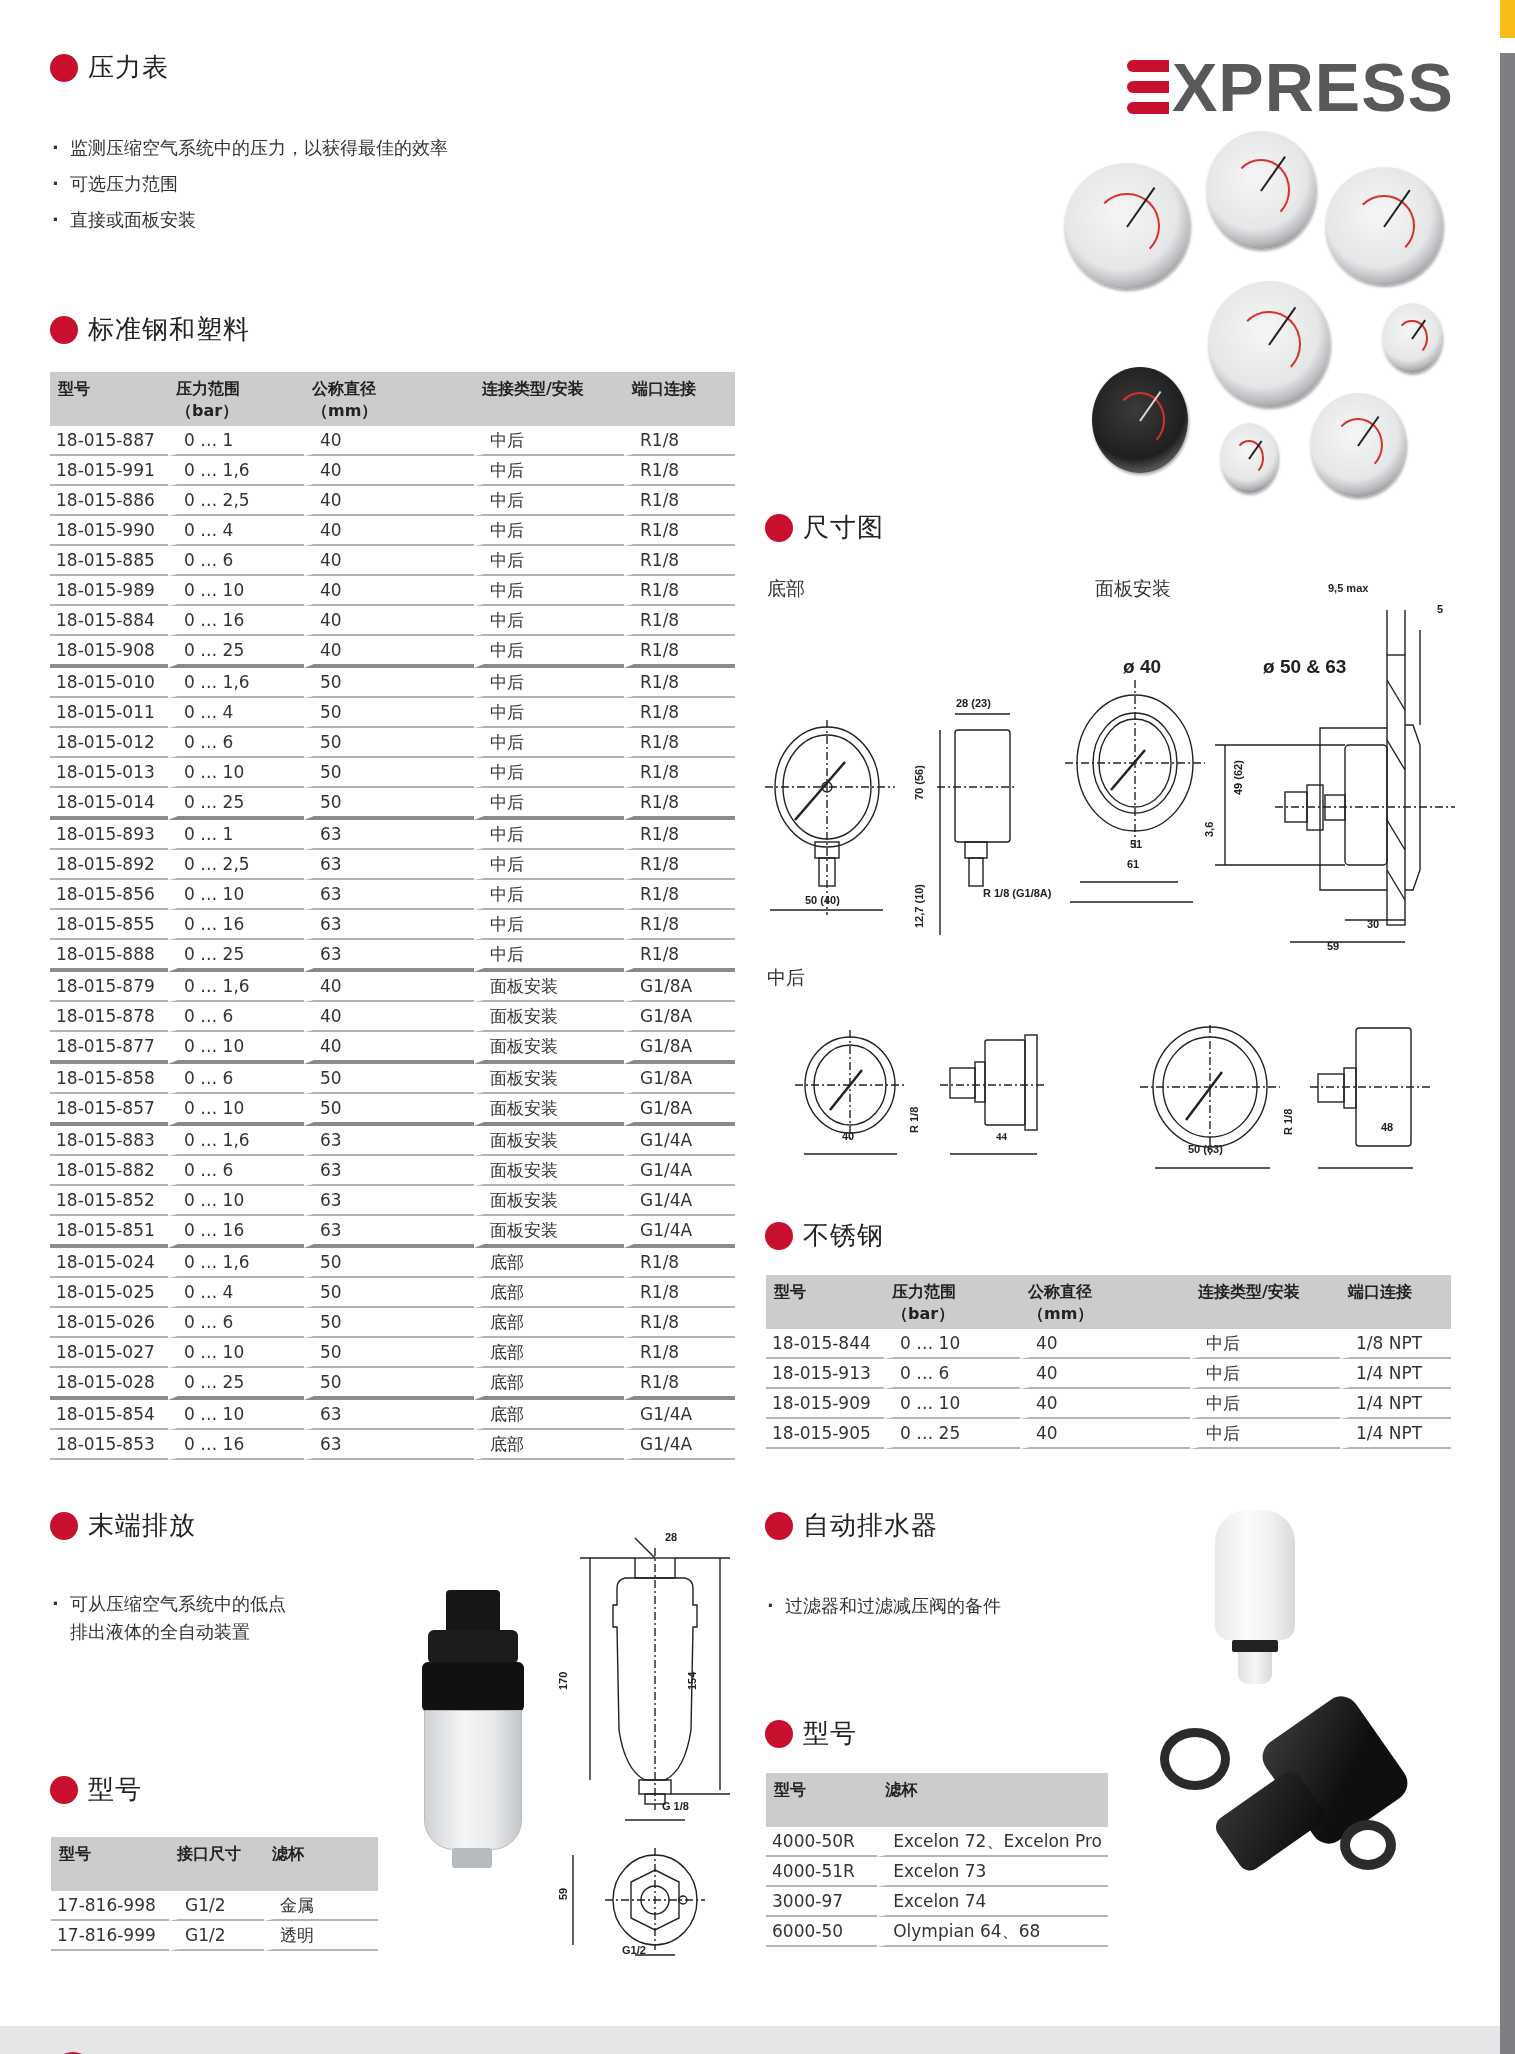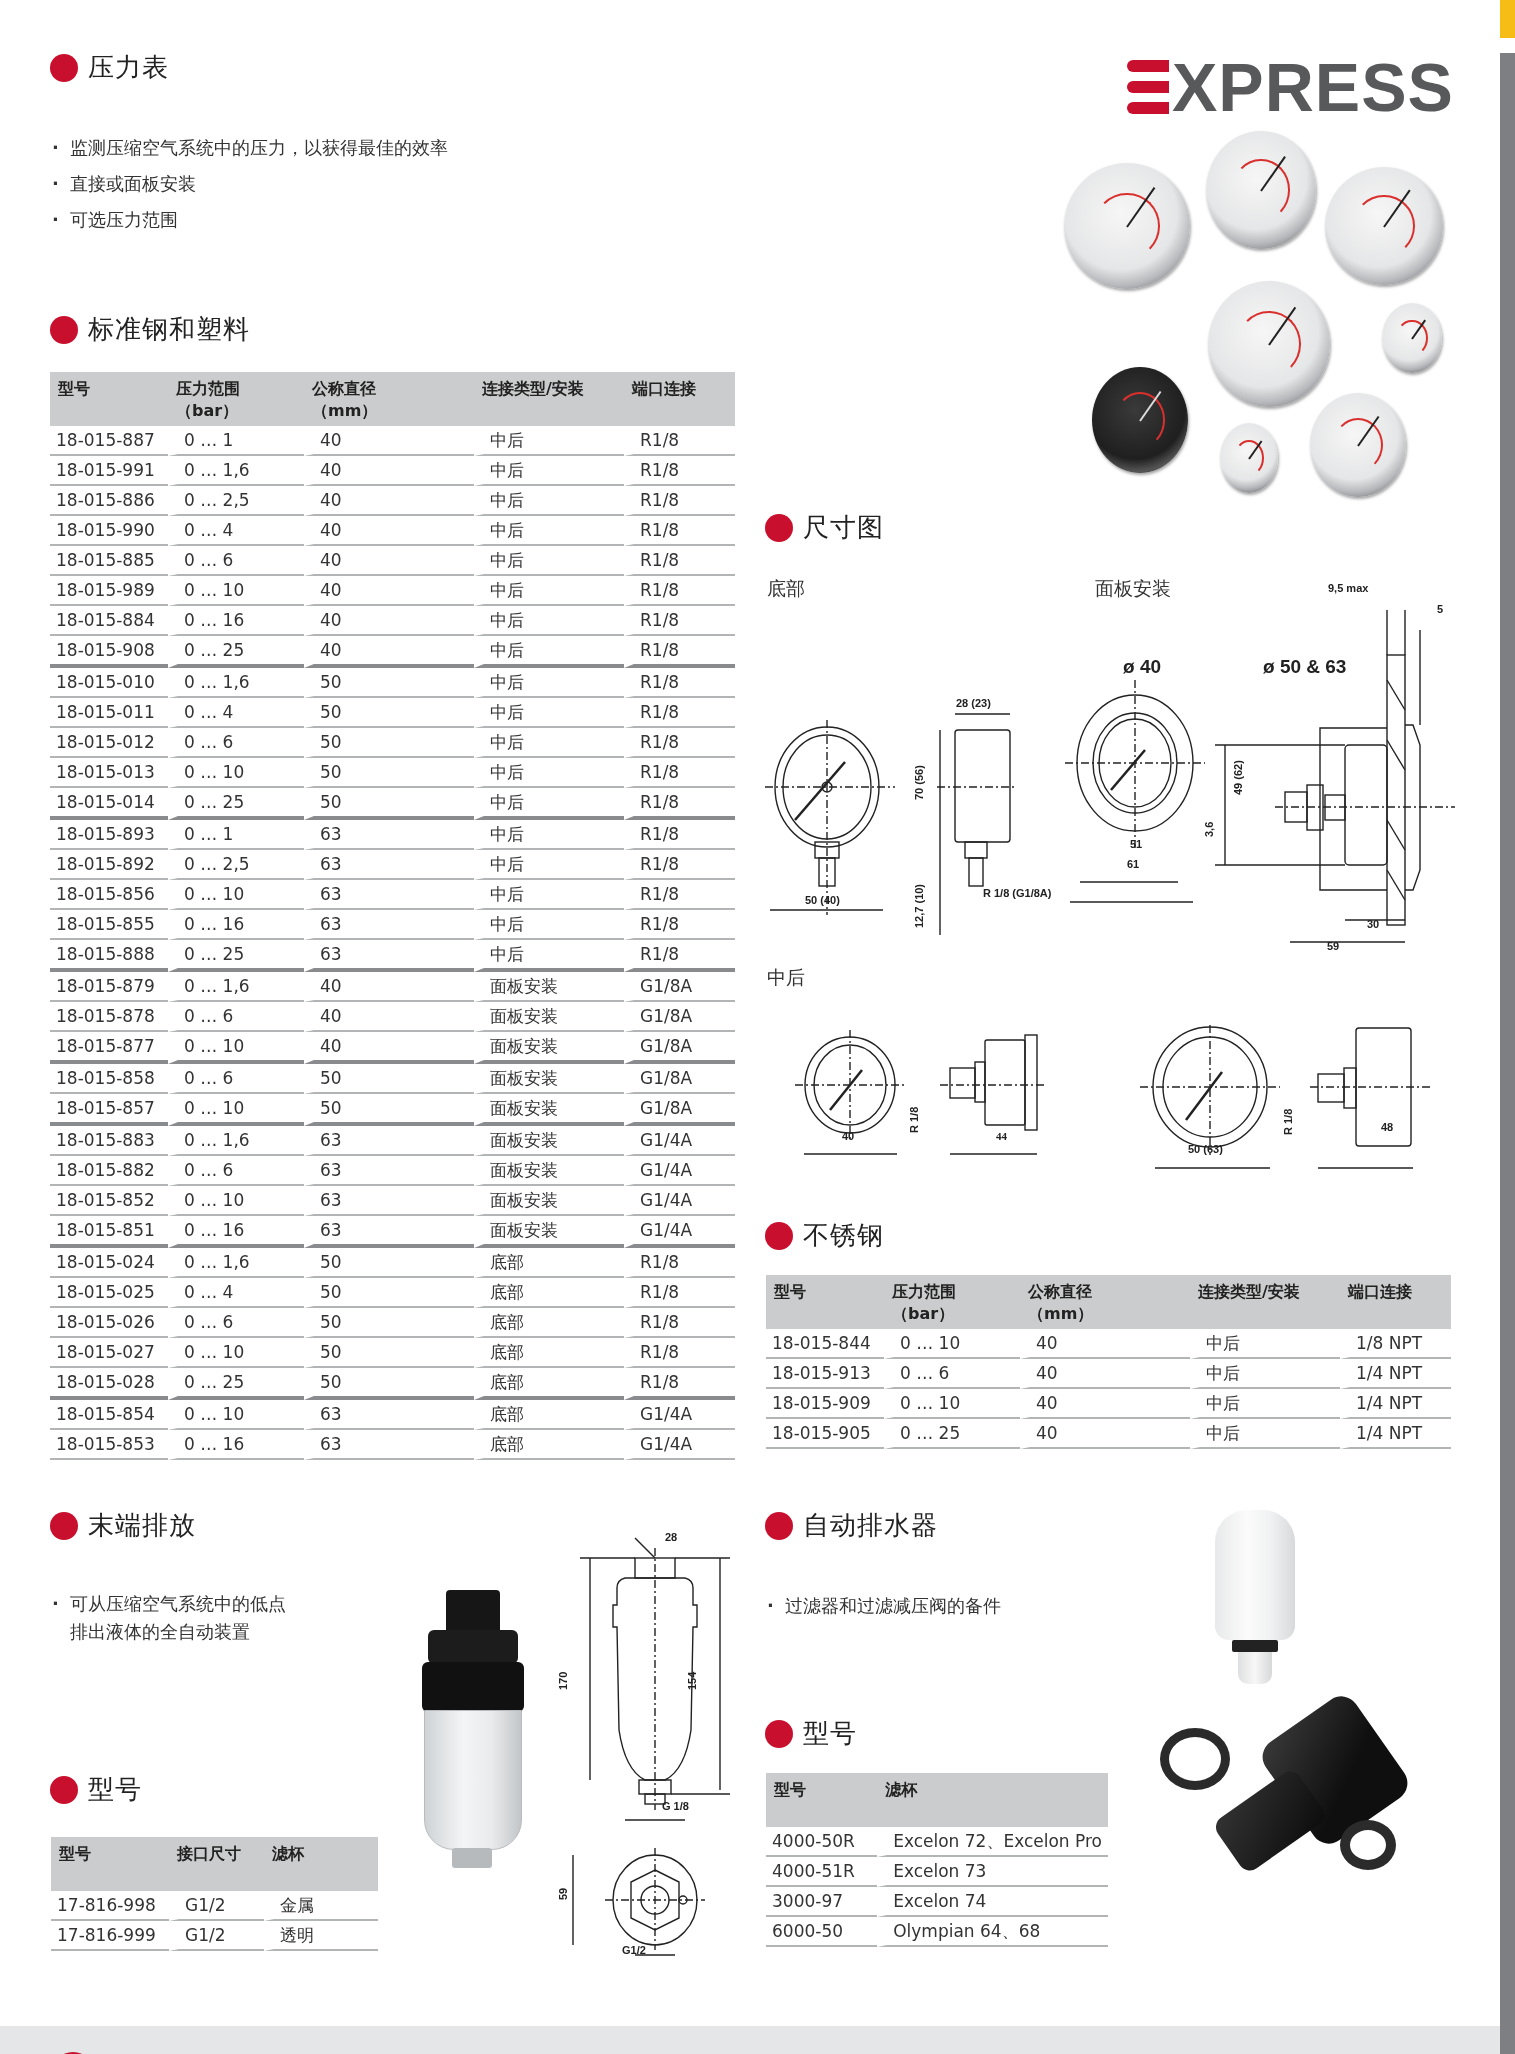--- a/index.html
+++ b/index.html
@@ -54,22 +54,22 @@
 
 <div class="strip-yellow"></div>
 <div class="strip-gray"></div>
 
 <div class="section-title" style="left:50px; top:50px;">
   <span class="dot"></span>
   <span>压力表</span>
 </div>
 <ul class="bullets" style="left:50px; top:130px;">
   <li>监测压缩空气系统中的压力，以获得最佳的效率</li>
+  <li>可选压力范围</li>
   <li>直接或面板安装</li>
-  <li>可选压力范围</li>
 </ul>
 
 <div class="logo-express">
   <span class="e-mark">
       <span></span>
       <span></span>
       <span></span>
     </span>
   <span>XPRESS</span>
 </div>

